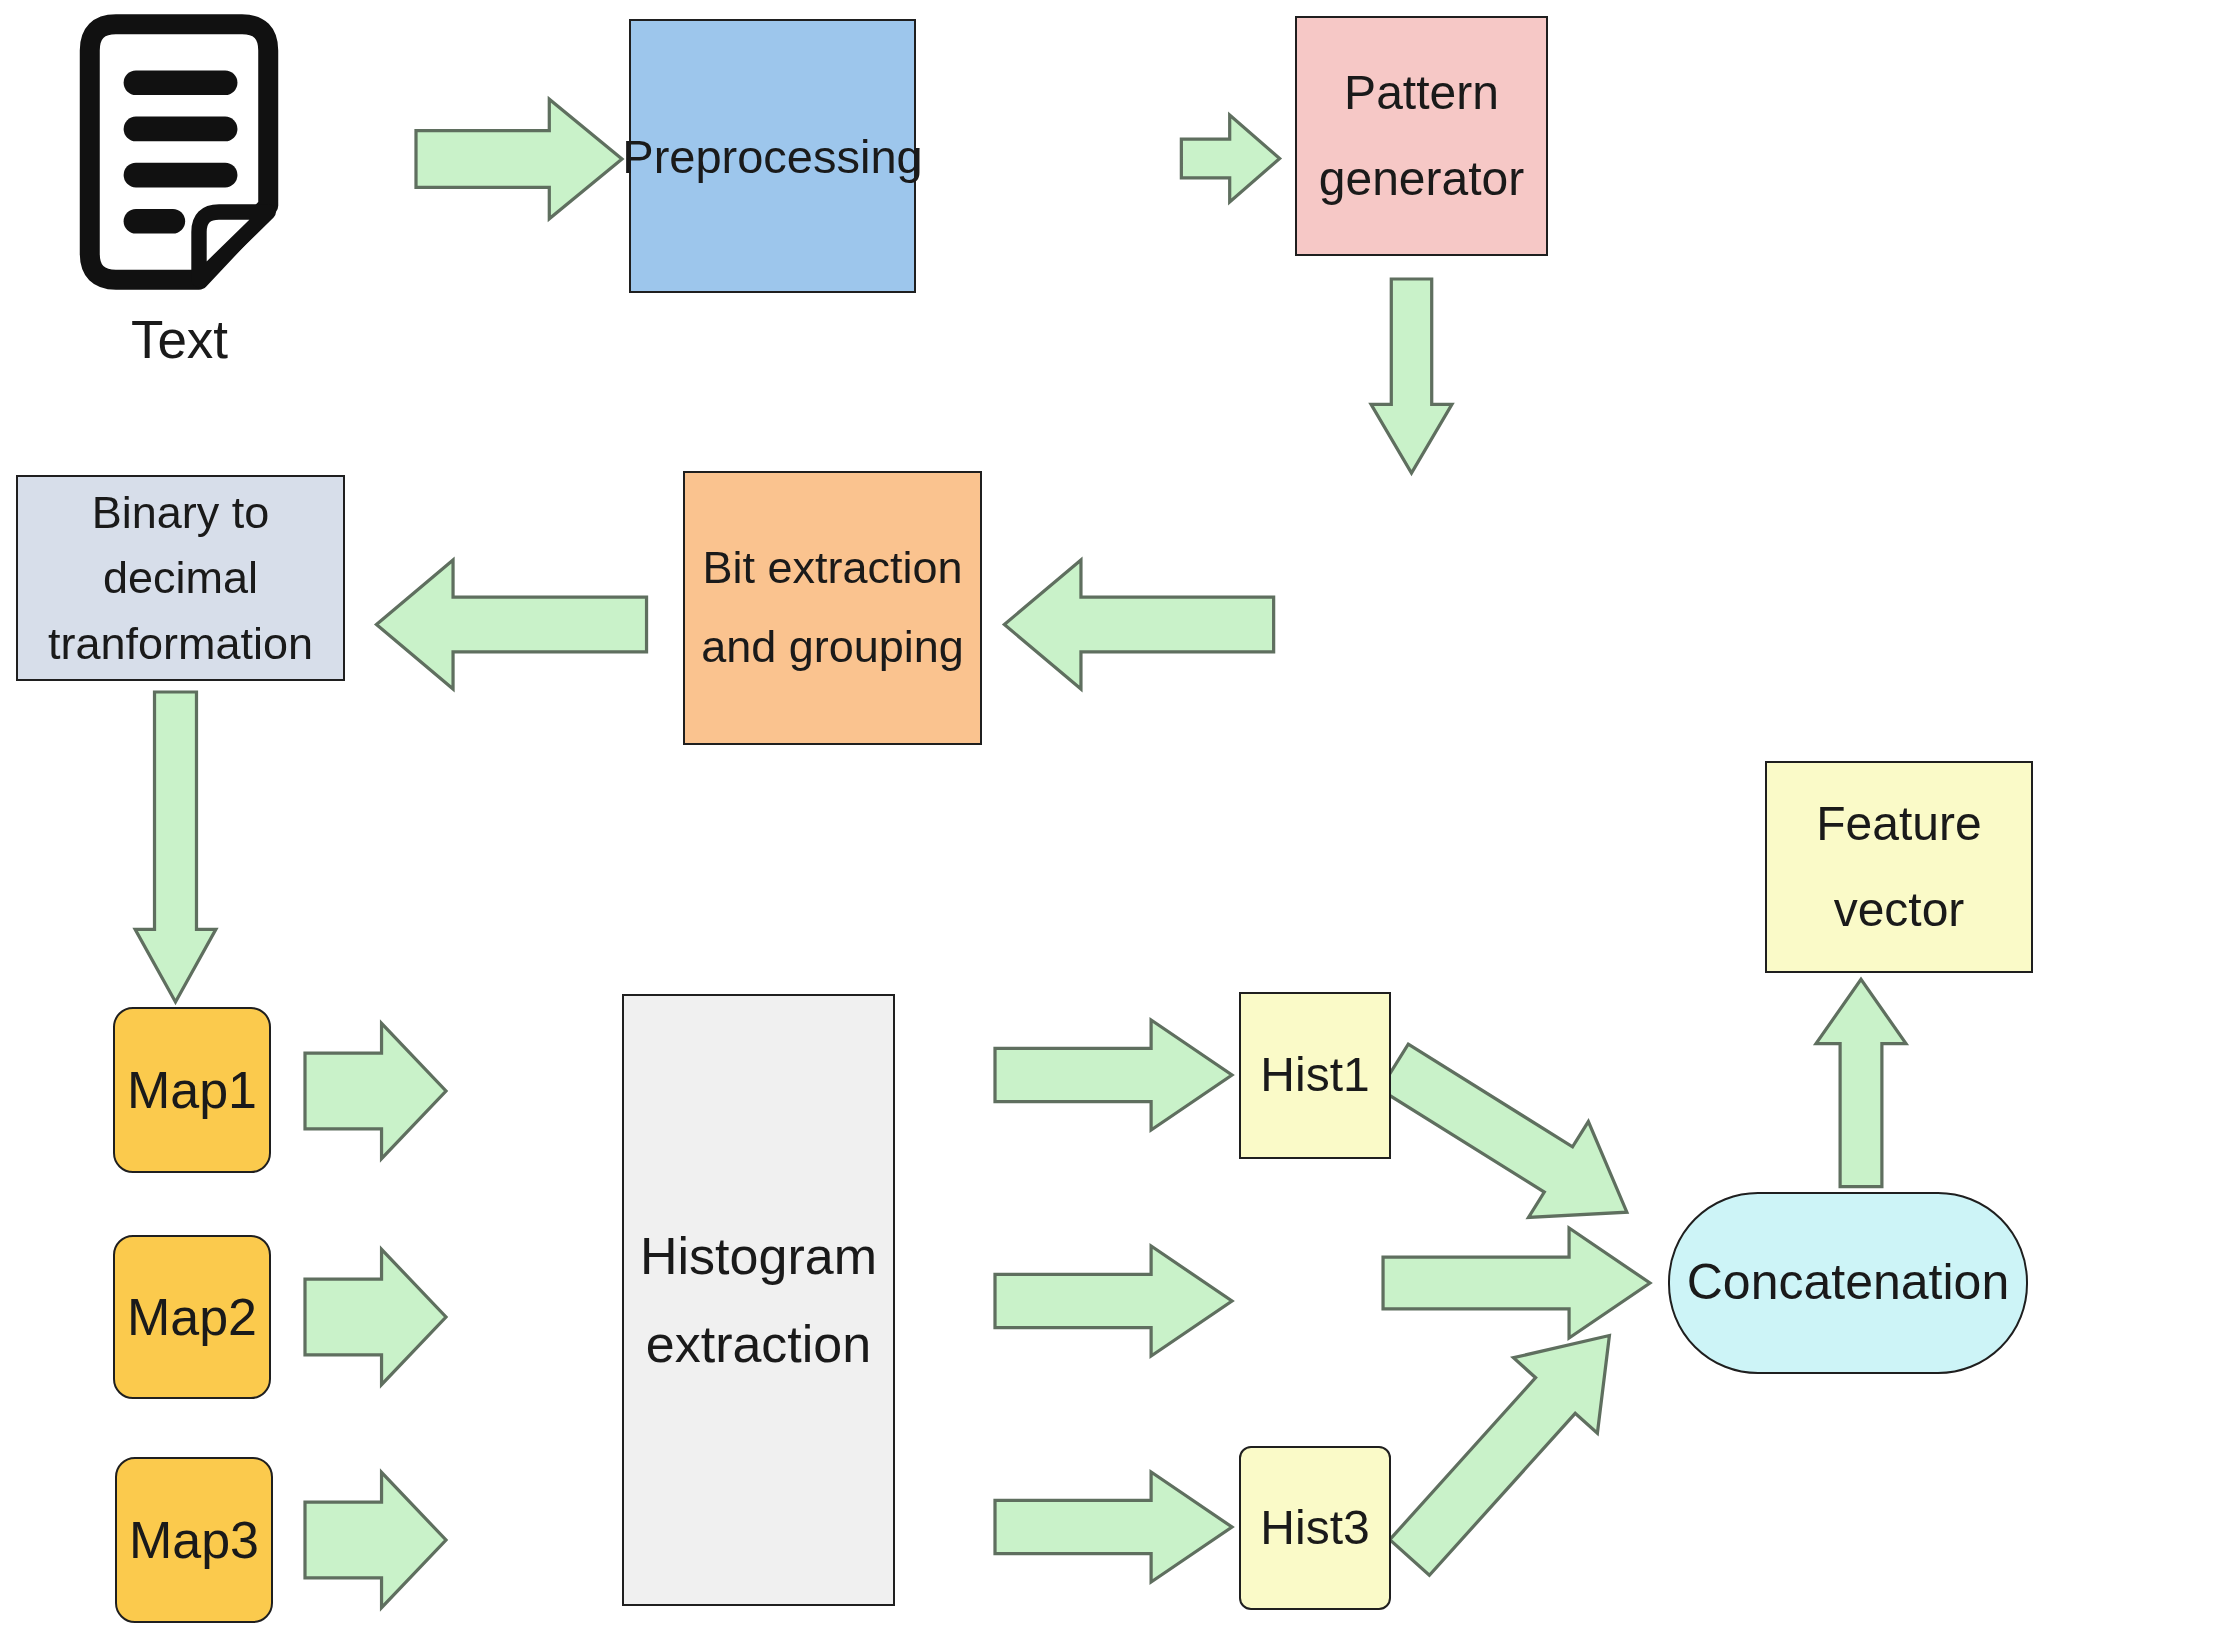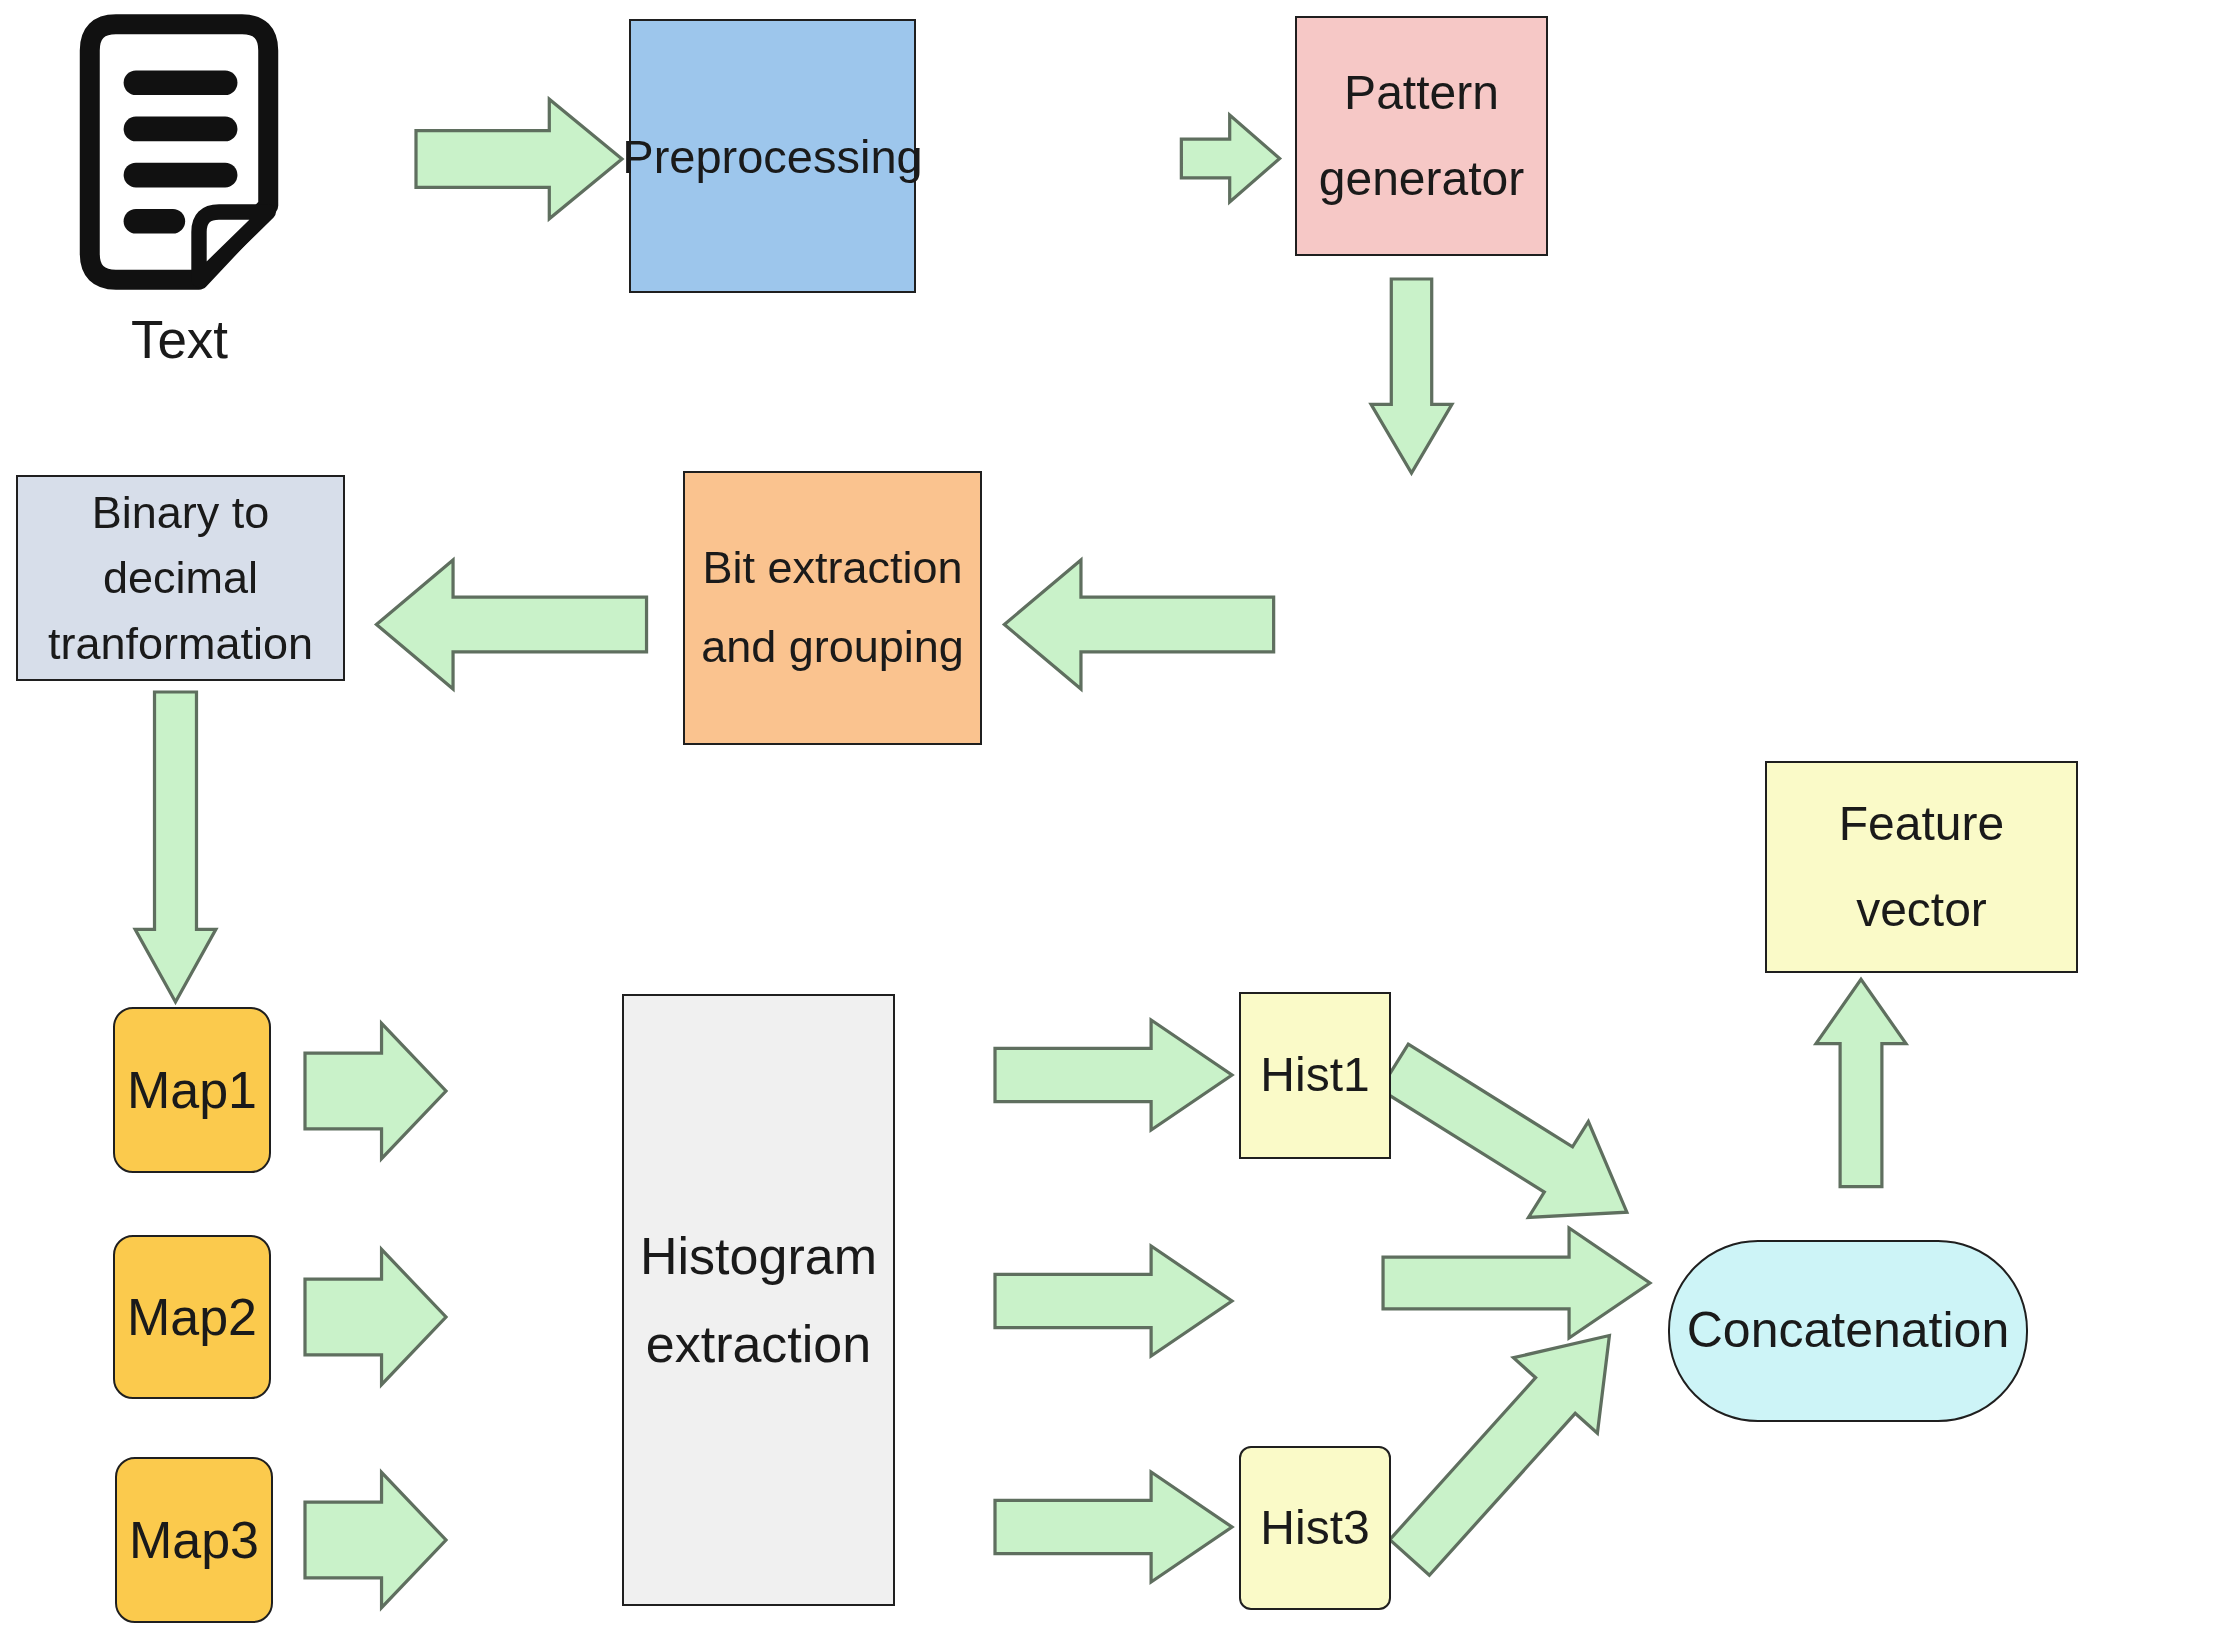--- a/index.html
+++ b/index.html
@@ -30,22 +30,22 @@
   .n-binary{left:16px;top:475px;width:329px;height:206px;background:var(--c-binary_to_decimal);font-size:45px;line-height:1.45;padding:0 3.2px;}
   .n-map{left:113px;width:158px;background:var(--c-map);font-size:52px;border-radius:20px;}
   .n-map1{top:1007px;height:166px;}
   .n-map2{top:1235px;height:164px;}
   .n-map3{left:115px;top:1457px;height:166px;}
   .n-histext{left:622px;top:994px;width:273px;height:612px;background:var(--c-histogram_extraction);font-size:52px;line-height:1.7;}
   .n-hist{left:1239px;width:152px;background:var(--c-hist);font-size:48px;}
   .n-hist1{top:992px;height:167px;}
   .n-hist2{top:1218px;height:166px;}
   .n-hist3{top:1446px;height:164px;border-radius:12px;}
-  .n-concat{left:1668px;top:1240px;width:360px;height:182px;background:var(--c-concatenation);font-size:50px;border-radius:90px;}
-  .n-feature{left:1765px;top:761px;width:313px;height:212px;background:var(--c-feature_vector);font-size:48px;line-height:1.8;padding:0 11.3px;}
+  .n-concat{left:1668px;top:1192px;width:360px;height:182px;background:var(--c-concatenation);font-size:50px;border-radius:90px;}
+  .n-feature{left:1765px;top:761px;width:268px;height:212px;background:var(--c-feature_vector);font-size:48px;line-height:1.8;padding:0 11.3px;}
   .arrow{position:absolute;overflow:visible;}
   .arrow polygon{
     fill:var(--arrow-fill,#c9f2c9);
     stroke:var(--arrow-stroke,#5f6f5f);
     stroke-width:4;
     stroke-linejoin:miter;
   }
   .doc-icon{position:absolute;left:79px;top:13px;width:200px;height:278px;}
   .doc-icon .page{fill:#ffffff;stroke:var(--c-text_icon,#111);stroke-width:26;stroke-linejoin:round;}
   .doc-icon .fold{fill:#ffffff;stroke:var(--c-text_icon,#111);stroke-width:20;stroke-linejoin:round;}

